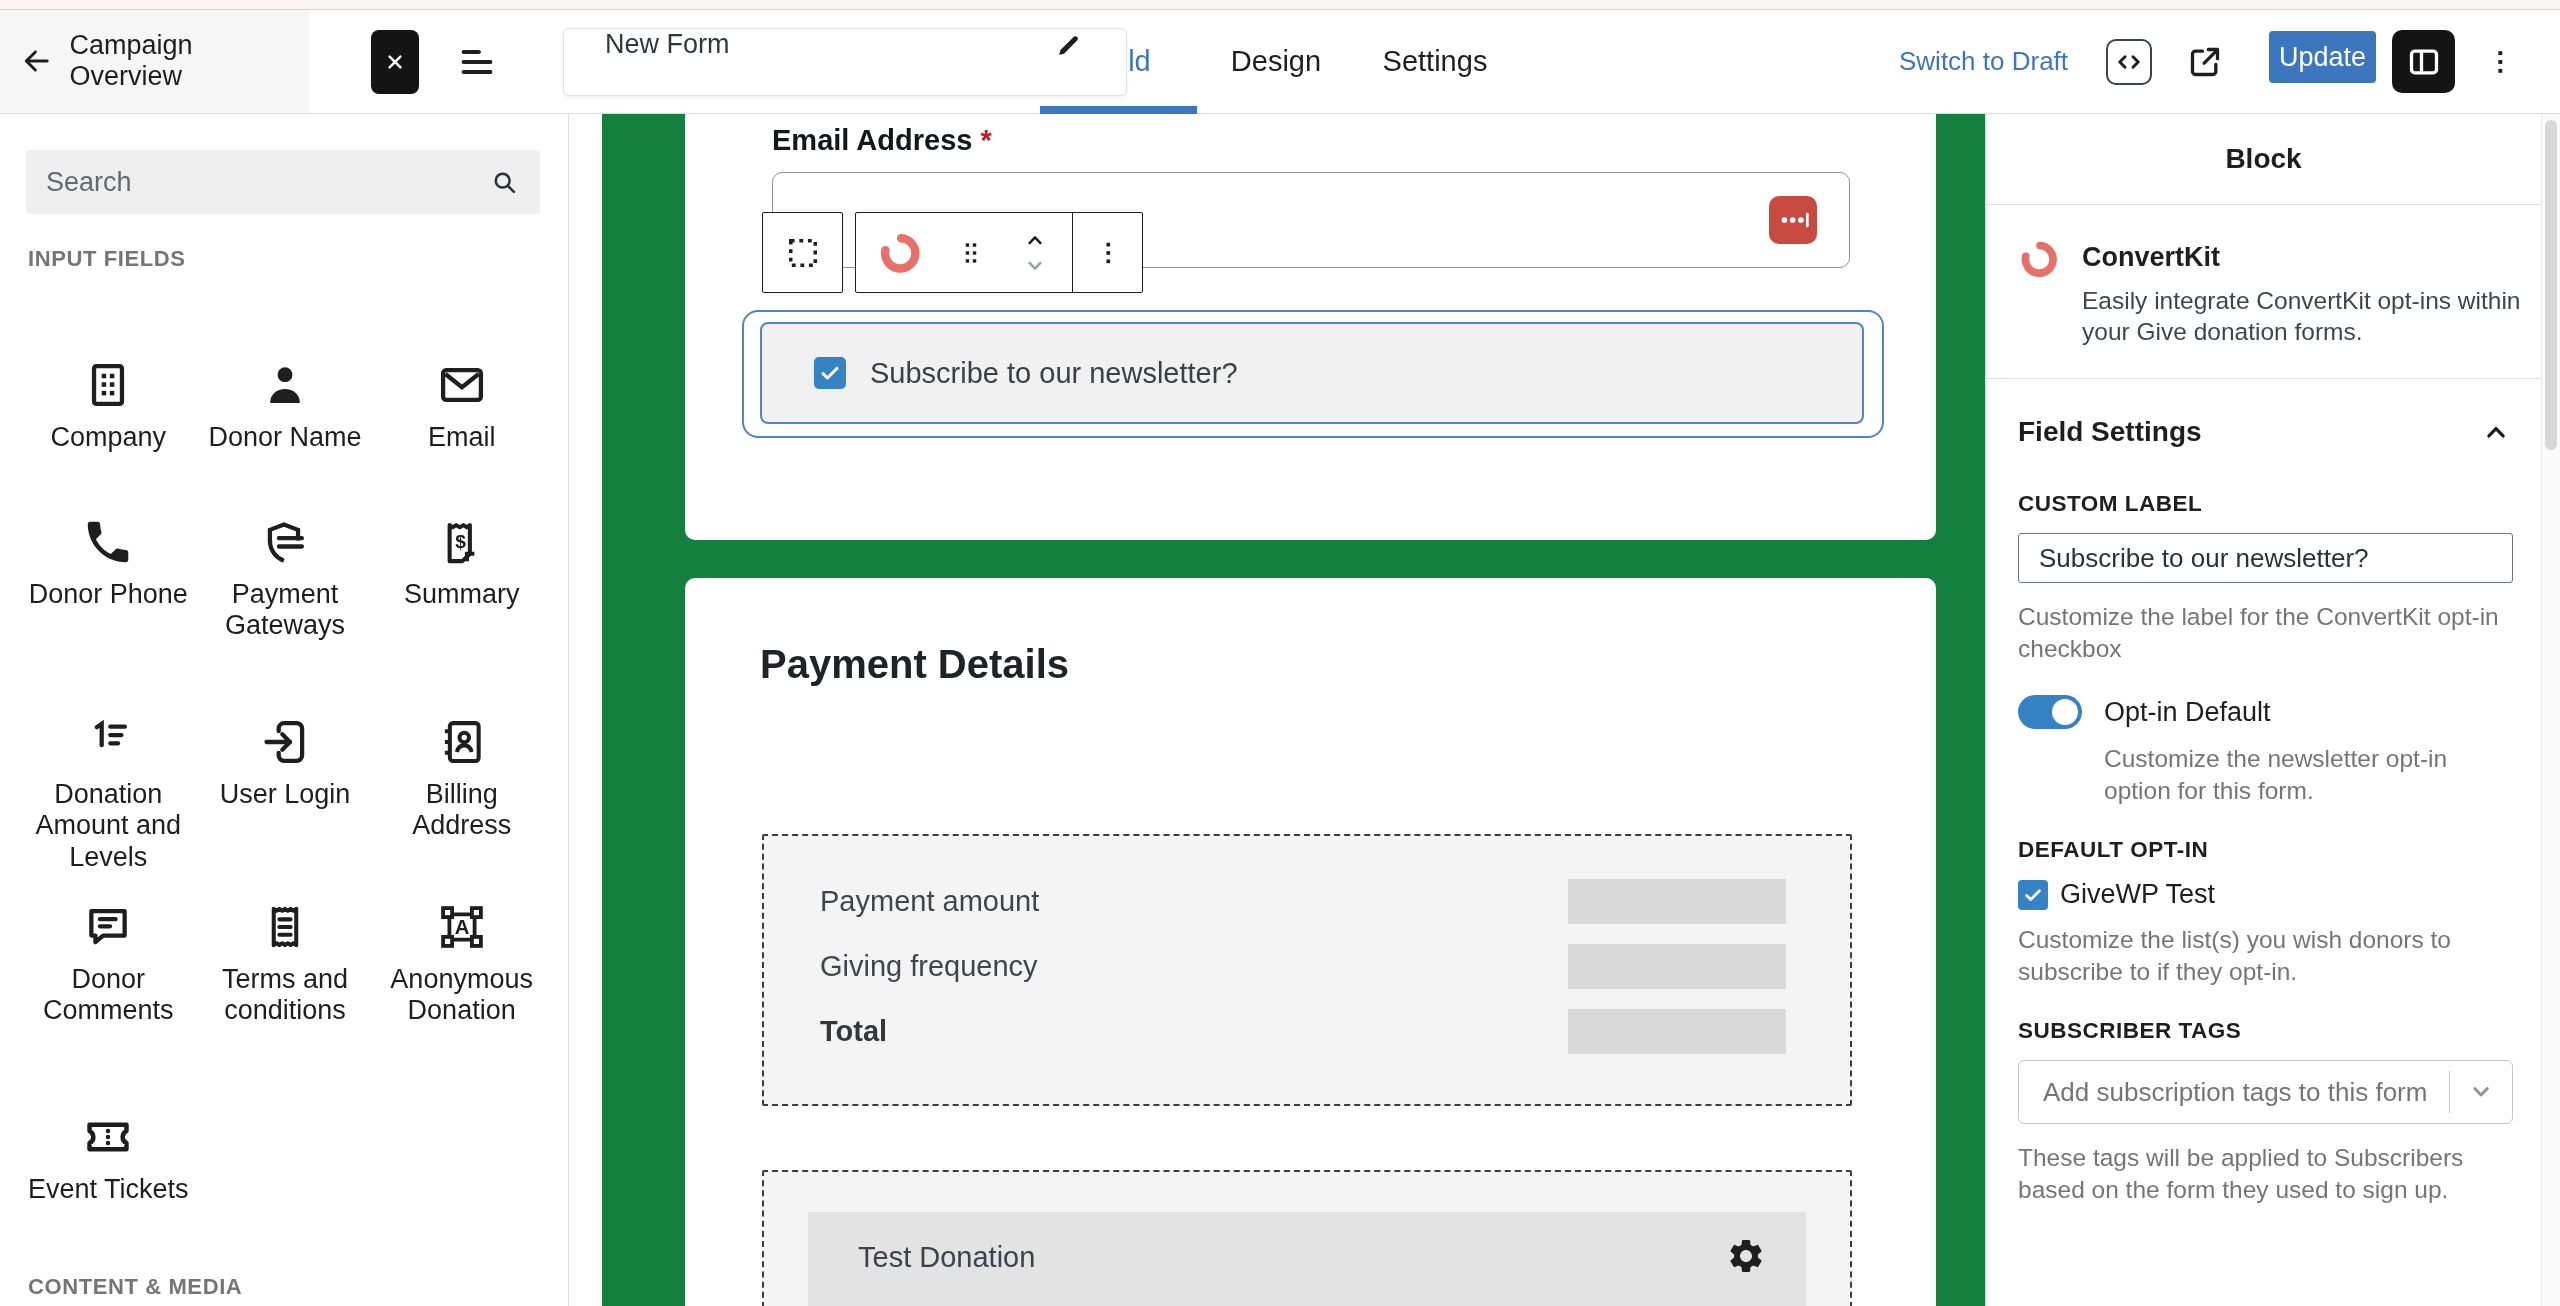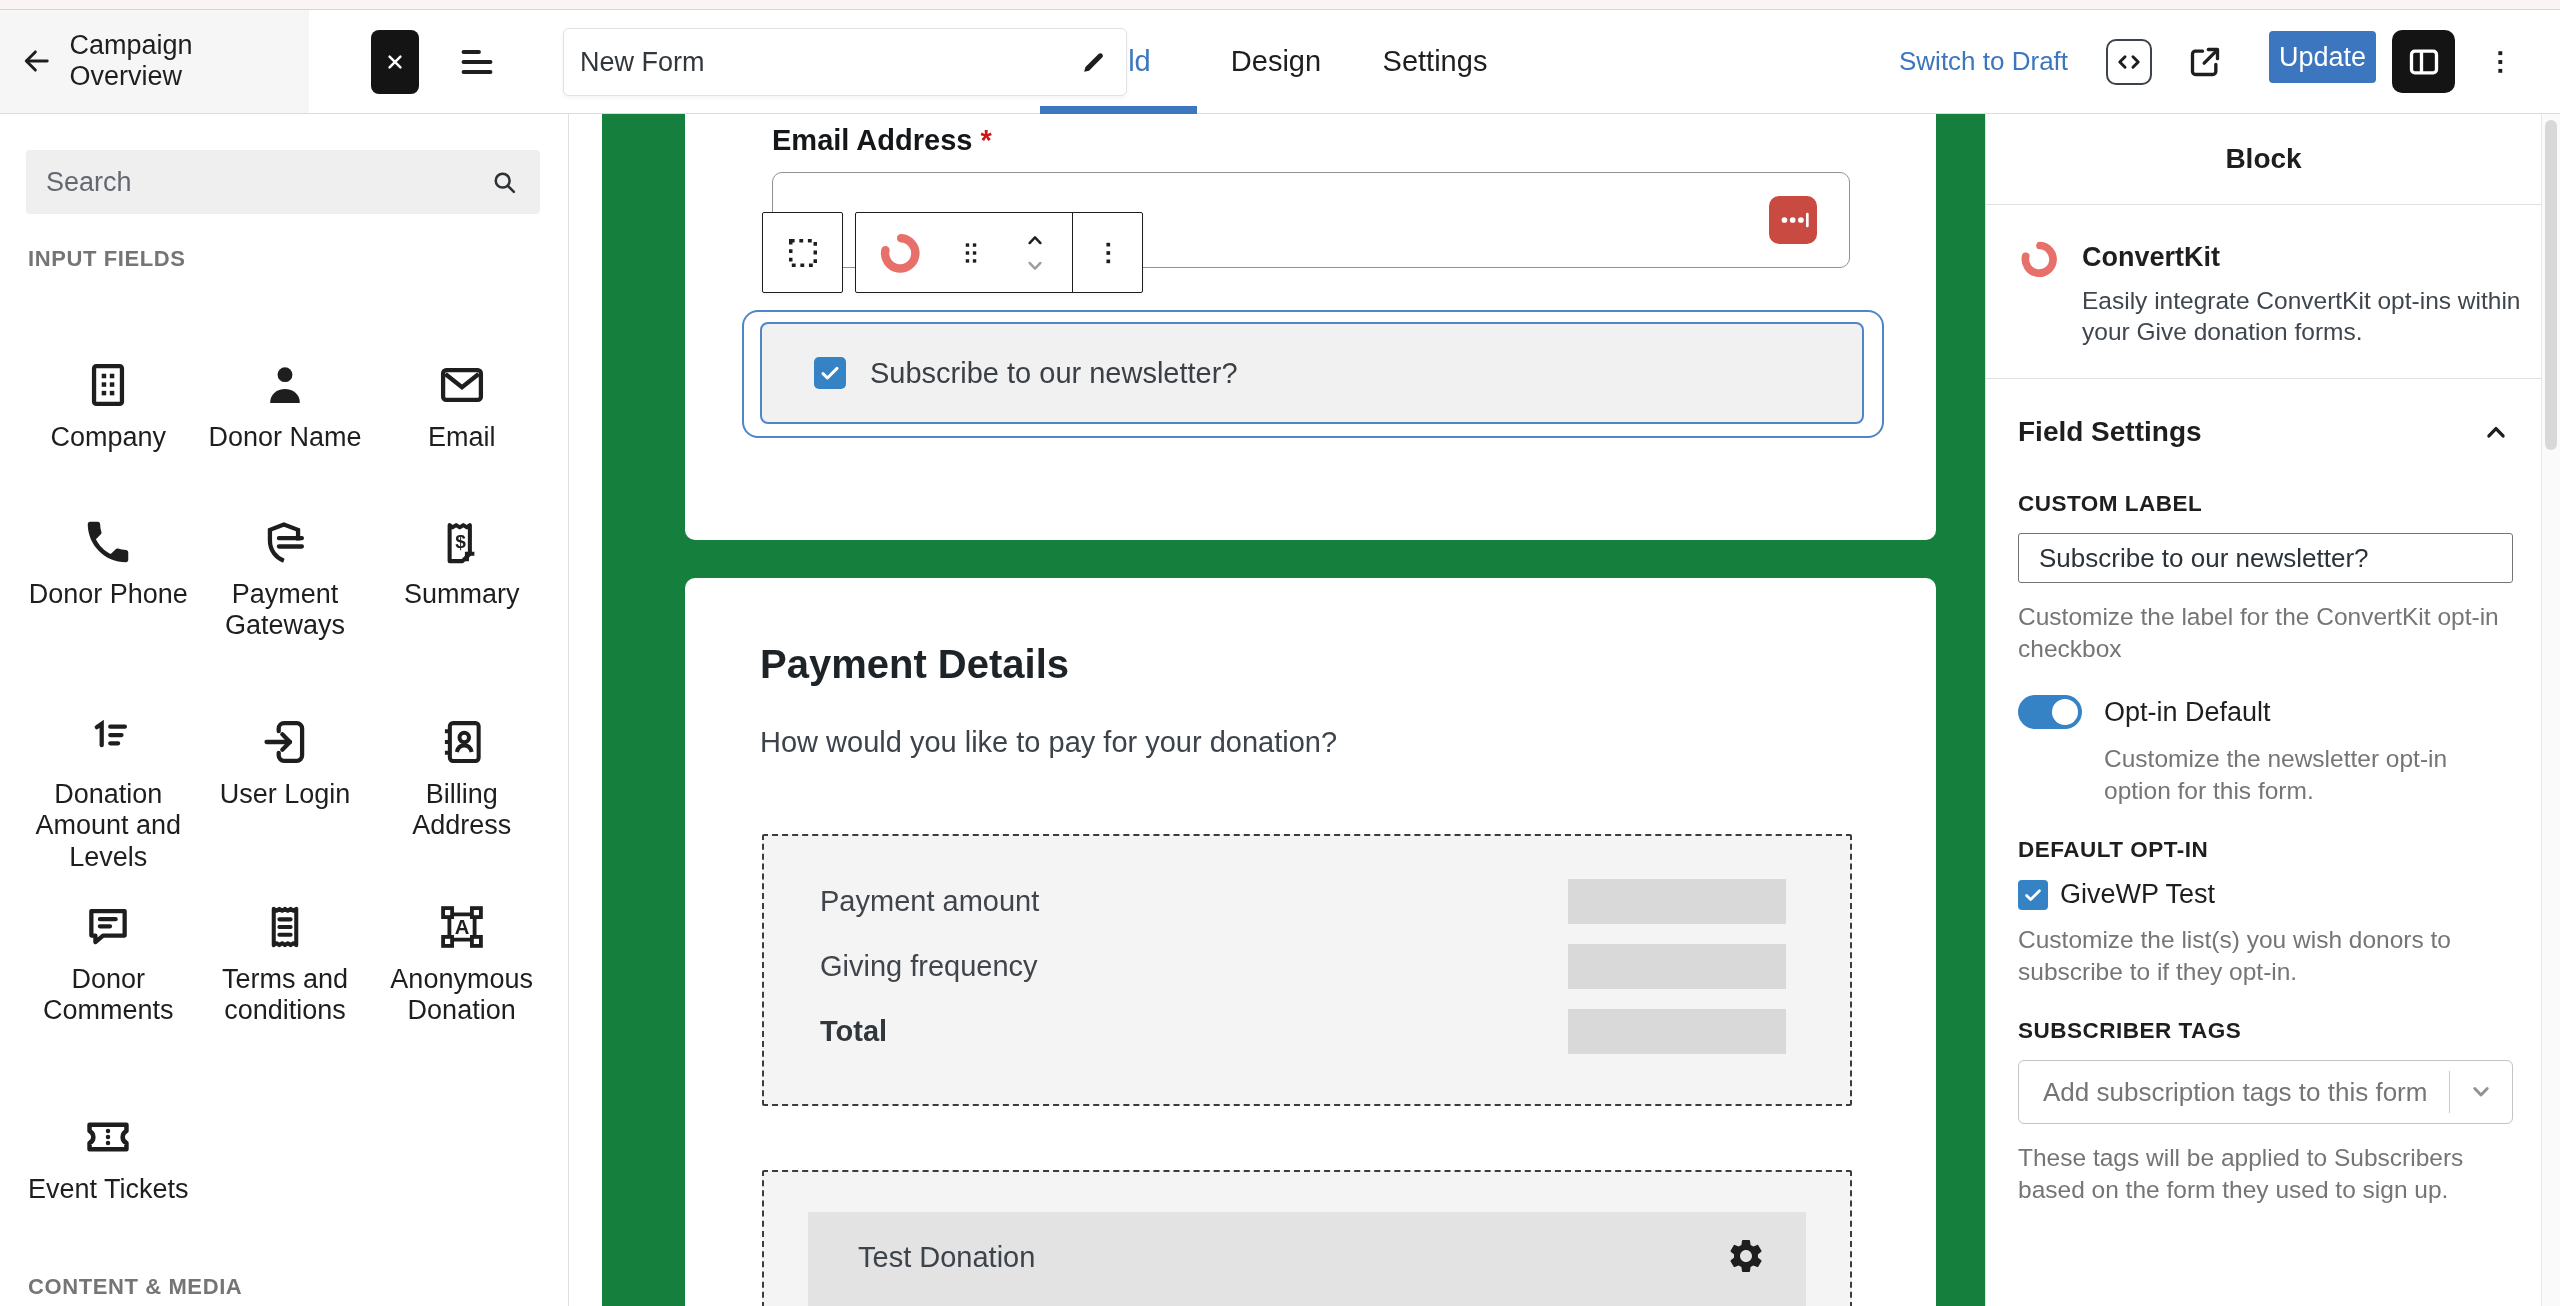--- a/index.html
+++ b/index.html
@@ -12,21 +12,21 @@
 
   
   .topbar { position:absolute; left:0; top:10px; width:2560px; height:104px; background:#fff; border-bottom:1.5px solid #dddddd; z-index:20; }
   .back-zone { position:absolute; left:0; top:0; width:309px; height:102.5px; background:#f6f6f6; display:flex; align-items:center; gap:16px; padding-left:20px; cursor:pointer; }
   .back-zone .ic { width:34px; height:34px; color:#1e1e1e; }
   .back-label { font-size:27px; font-weight:500; color:#1e1e1e; }
   .close-btn { position:absolute; left:371px; top:20px; width:48px; height:64px; border-radius:8px; background:#141414; display:flex; align-items:center; justify-content:center; }
   .close-btn .ic { width:26px; height:26px; color:#fff; }
   .listview-btn { position:absolute; left:450px; top:26px; width:54px; height:52px; display:flex; align-items:center; justify-content:center; color:#1e1e1e; }
   .listview-btn .ic { width:46px; height:46px; }
-  .name-box { position:absolute; left:563px; top:18px; width:564px; height:68px; background:#fff; border:1.5px solid #e2e2e2; border-radius:6px; box-shadow:0 2px 4px rgba(0,0,0,.05); display:flex; align-items:center; padding:0 16px; z-index:5; }
+  .name-box { position:absolute; left:563px; top:18px; width:564px; height:68px; background:#fff; border:1.5px solid #e2e2e2; border-radius:6px; box-shadow:0 2px 4px rgba(0,0,0,.05); display:flex; align-items:flex-start; padding:0 41px; z-index:5; }
   .name-box input { flex:1; border:0; outline:0; font-family:inherit; font-size:27px; color:#32373c; background:transparent; }
   .name-box .ic { width:32px; height:32px; color:#1e1e1e; flex:0 0 auto; }
   .tab { position:absolute; top:0; height:102px; display:flex; align-items:center; justify-content:center; font-size:29px; color:#1e1e1e; z-index:2; cursor:pointer; }
   .tab-build { left:1040px; width:157px; color:#3b76bf; font-weight:500; }
   .tab-design { left:1229px; width:94px; }
   .tab-settings { left:1381px; width:108px; }
   .tab-underline { position:absolute; left:1040px; top:96px; width:157px; height:8px; background:#3b76bf; z-index:6; }
   .switch-draft { position:absolute; left:1899px; top:0; height:102px; display:flex; align-items:center; font-size:26px; color:#3b76bf; cursor:pointer; }
   .code-btn { position:absolute; left:2106px; top:29px; width:46px; height:46px; border:2.5px solid #3c434a; border-radius:10px; display:flex; align-items:center; justify-content:center; color:#1e1e1e; }
   .code-btn .ic { width:34px; height:34px; }
@@ -457,21 +457,20 @@
                 <path d="M5 12.6l4.4 4.4L19 7.4"></path>
               </svg>
             </span>
           </span>
         <span class="sub-label">Subscribe to our newsletter?</span>
       </div>
     </div>
 
     <div class="card card2">
       <div class="pd-heading">Payment Details</div>
-      <div class="pd-sub">How would you like to pay for your donation?</div>
 
       <div class="dashed dashed1">
         <div class="ps-row">
           <span class="ps-label">Payment amount</span>
           <span class="ps-bar"></span>
         </div>
         <div class="ps-row">
           <span class="ps-label">Giving frequency</span>
           <span class="ps-bar"></span>
         </div>

